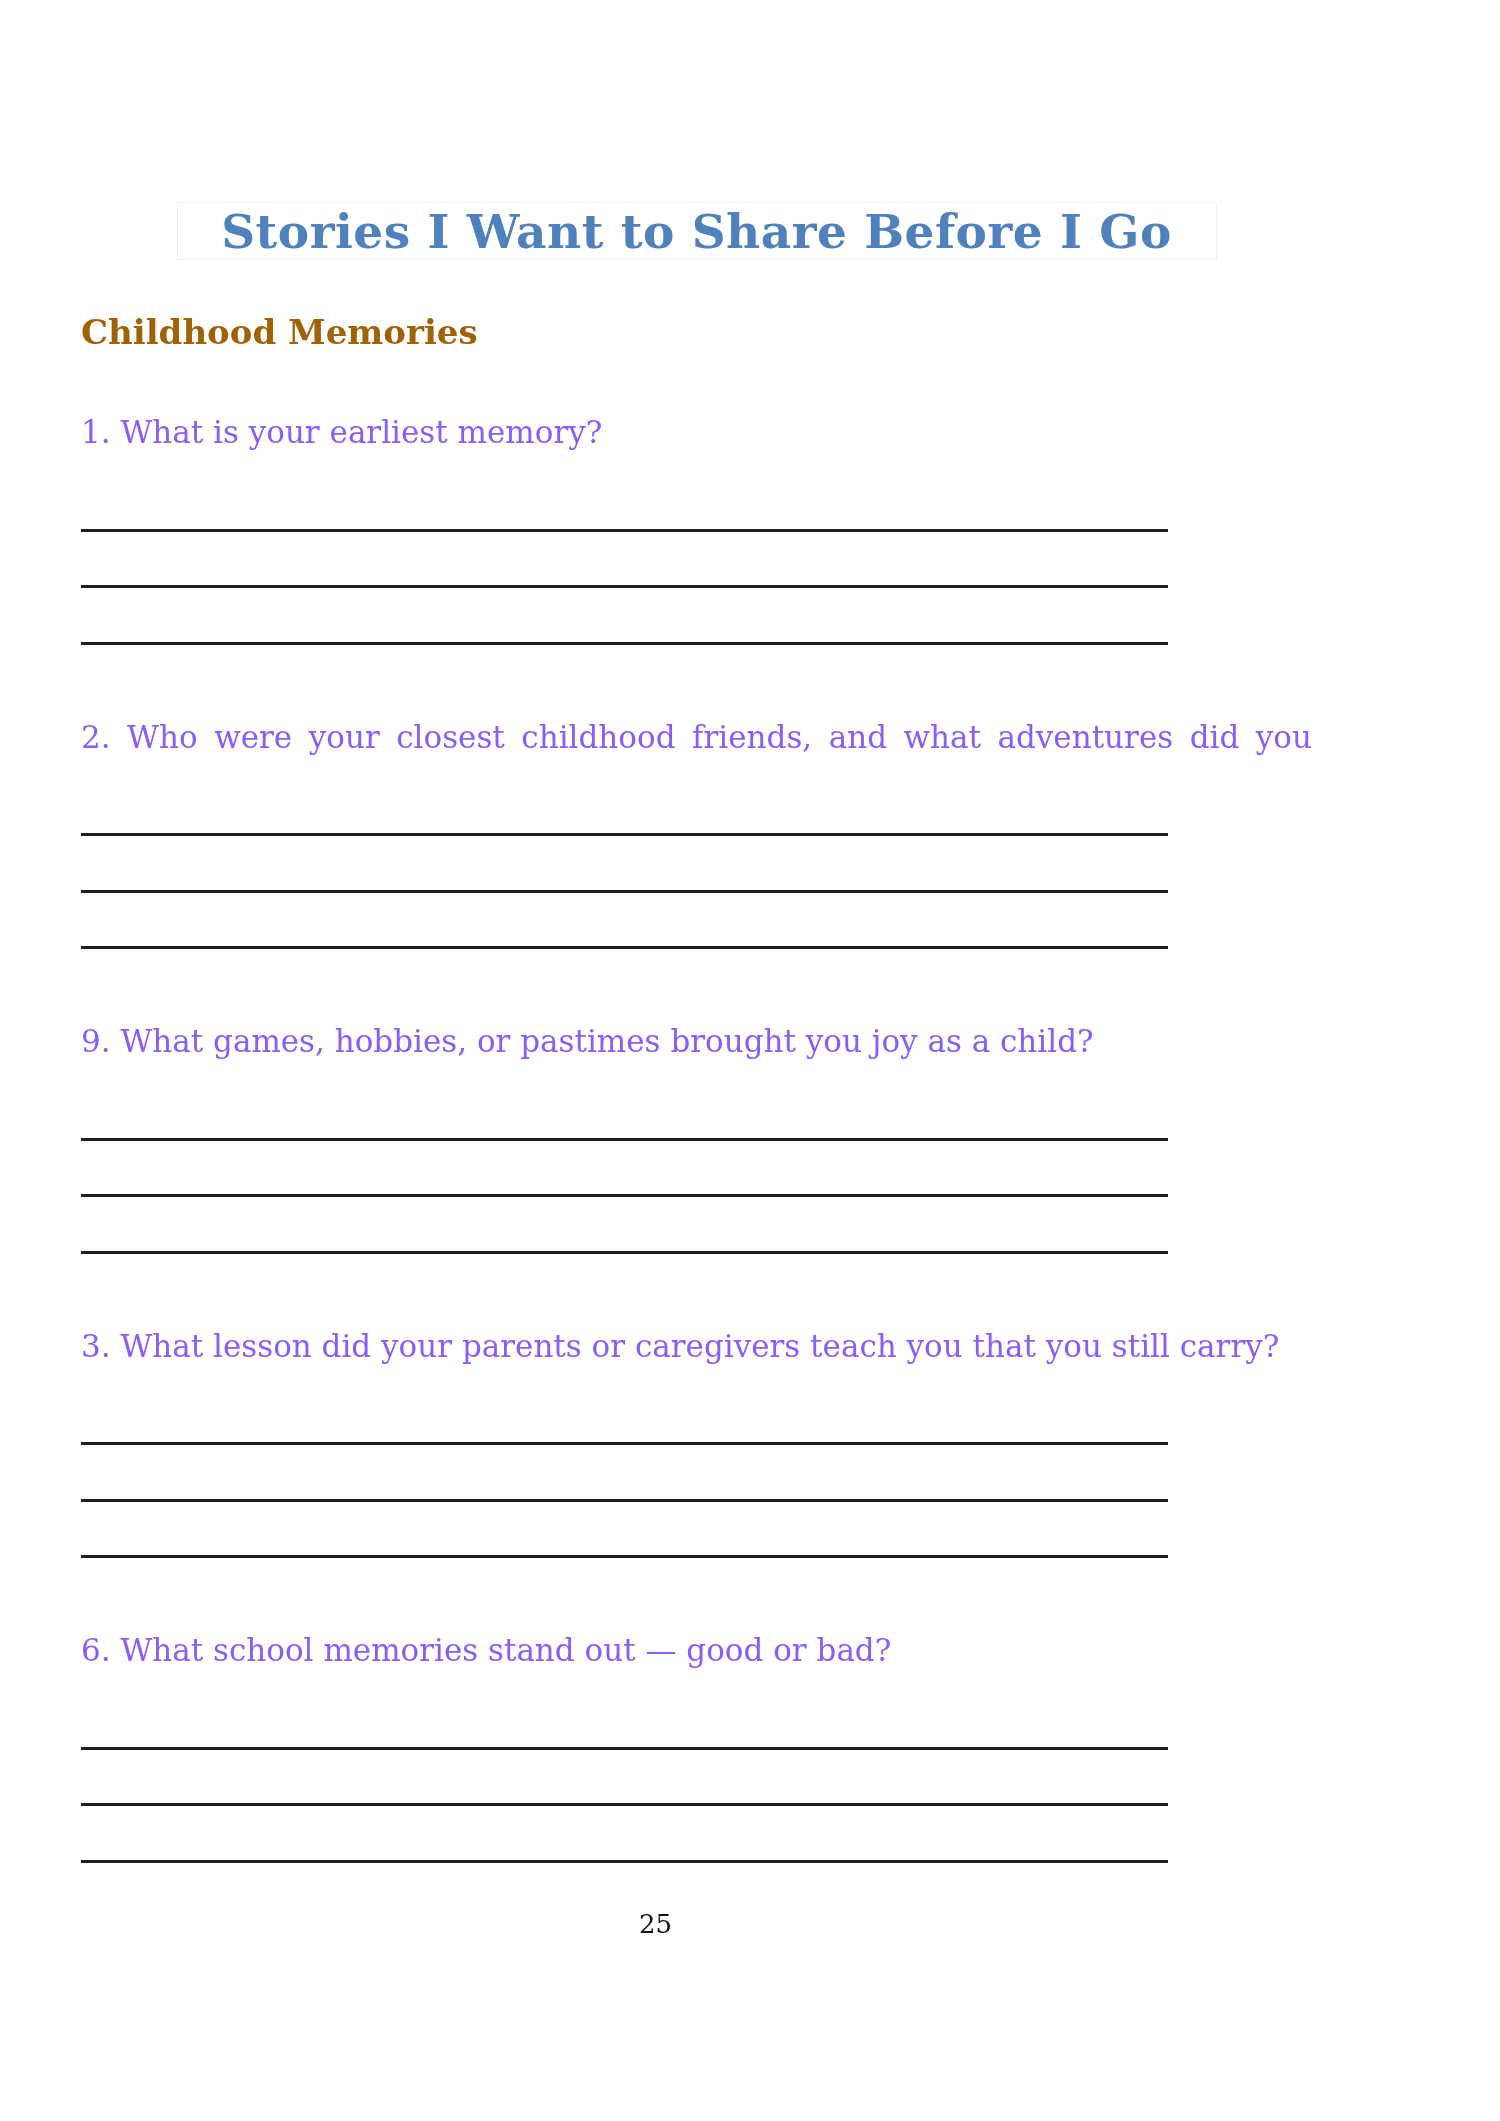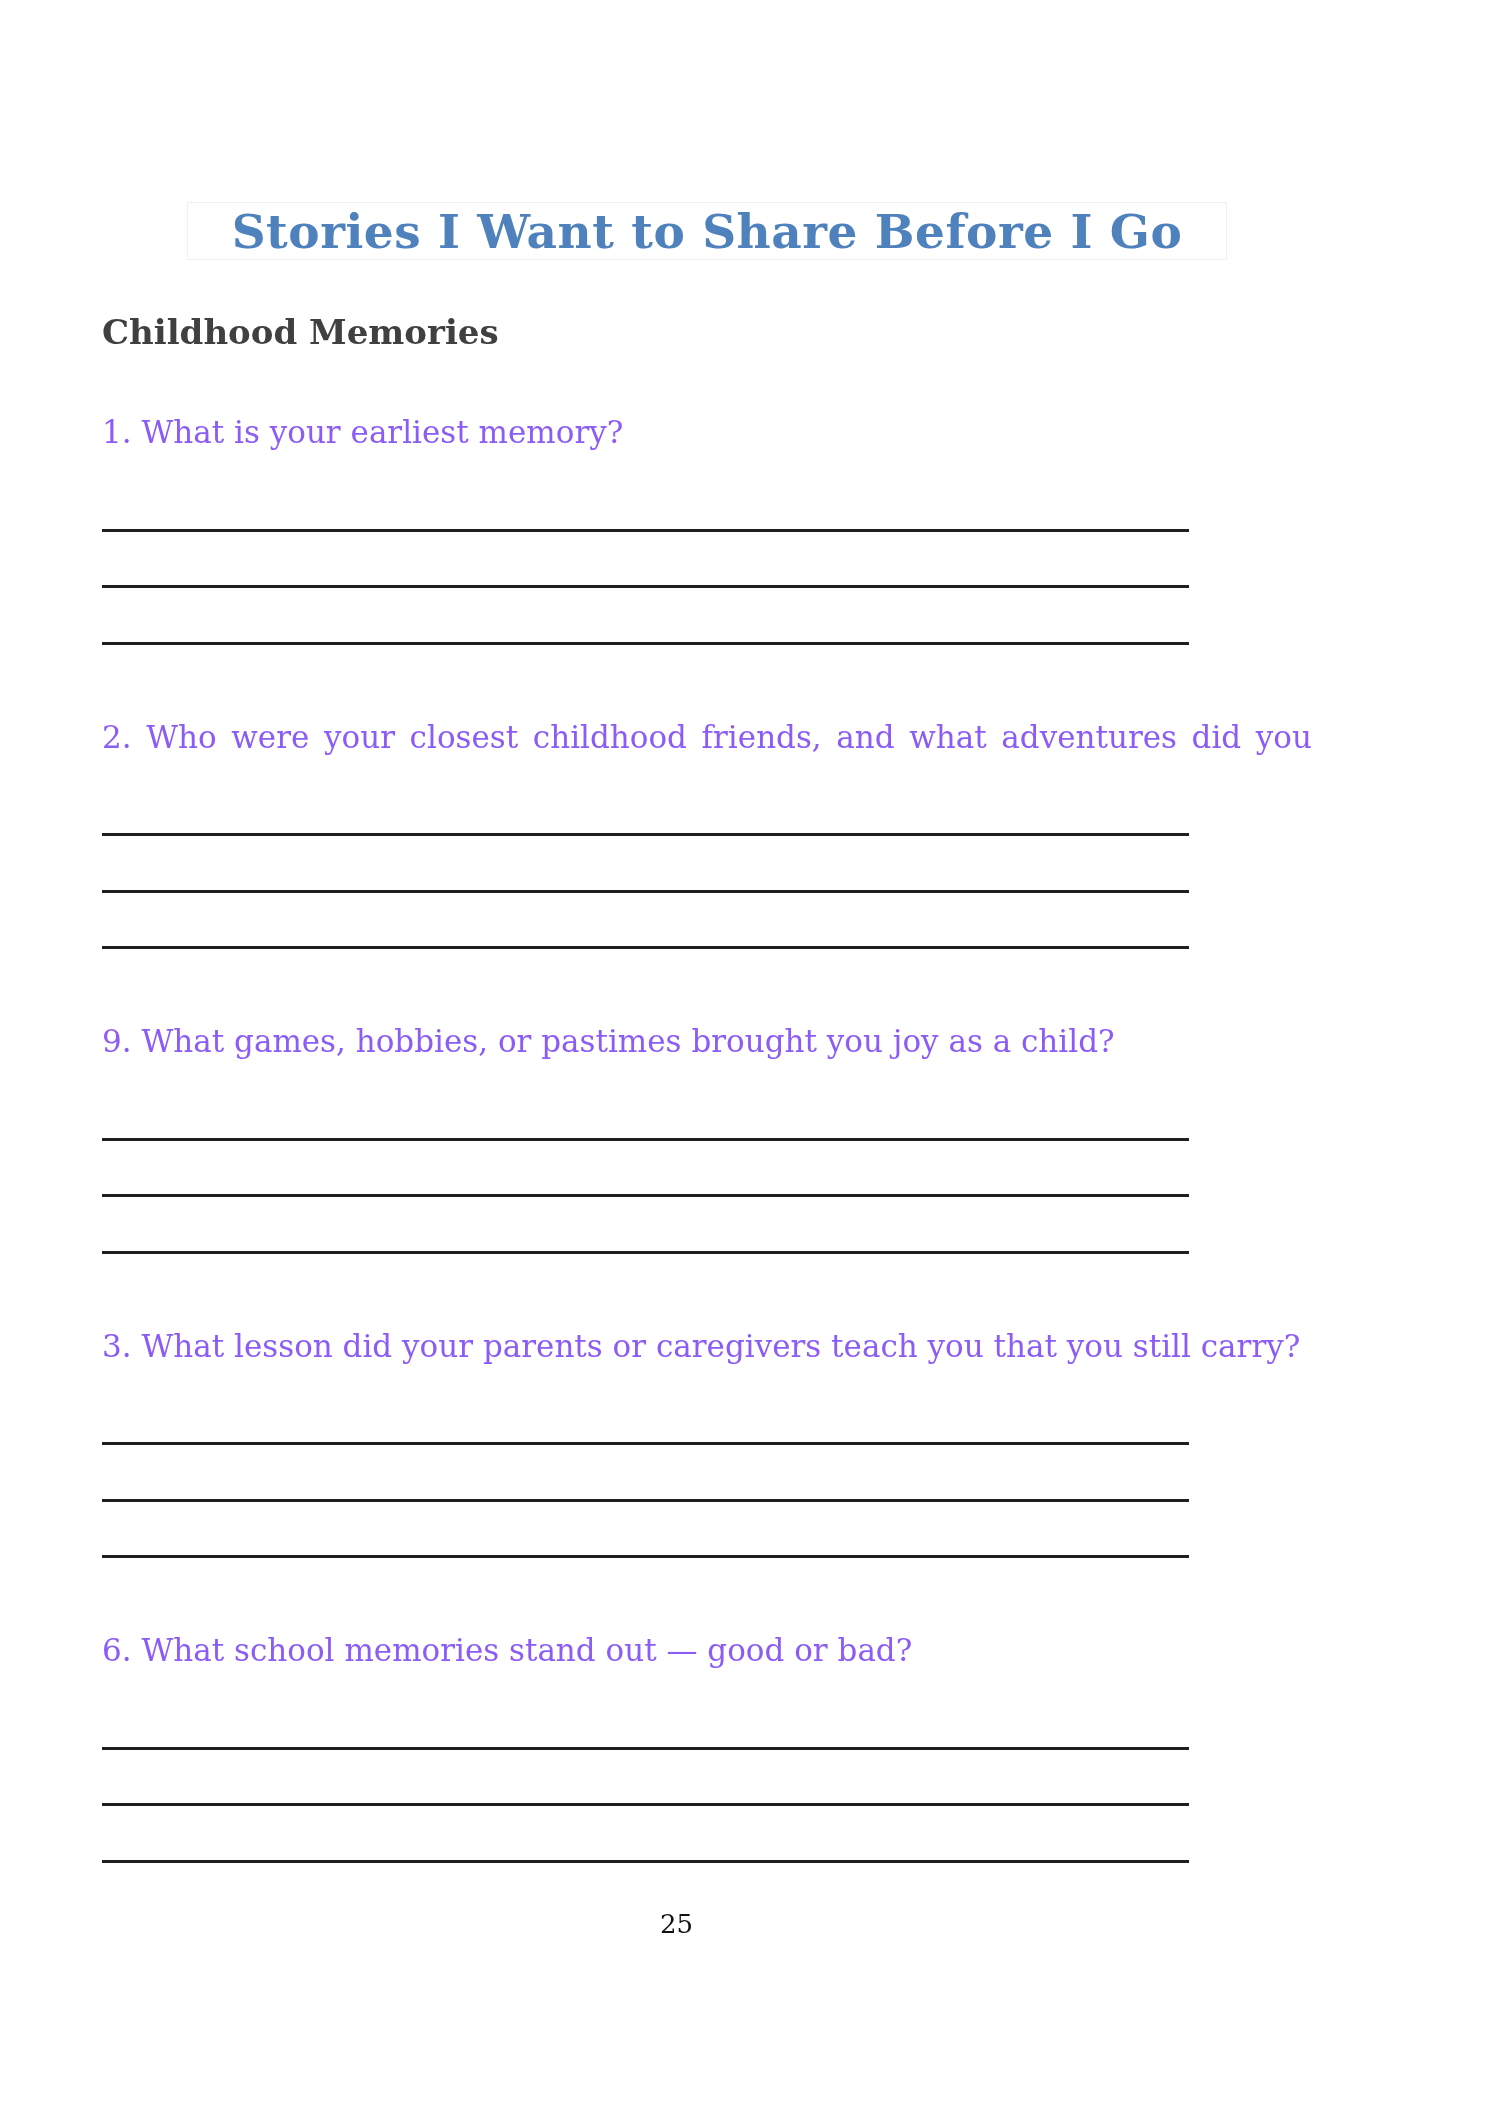--- a/index.html
+++ b/index.html
@@ -6,21 +6,21 @@
   html, body {
     margin: 0;
     padding: 0;
     background: #ffffff;
   }
   .page {
     position: relative;
     width: 1500px;
     height: 2121px;
     background: #ffffff;
-    padding: 202px 188px 0 102px;
+    padding: 202px 188px 0 81px;
     font-family: "DejaVu Serif", "Liberation Serif", serif;
     color: #1a1a1a;
     overflow: hidden;
   }
   .title-box {
     width: 1040px;
     height: 58px;
     margin: 0 auto;
     border: 1px solid #f0f0f0;
     display: flex;
@@ -34,21 +34,21 @@
     font-weight: 700;
     color: #4f81bd;
     white-space: nowrap;
     letter-spacing: 0.5px;
   }
   .section-heading {
     margin: 52px 0 0 0;
     font-size: 34px;
     line-height: 40px;
     font-weight: 700;
-    color: #404040;
+    color: #a16207;
   }
   .question {
     margin: 64px 0 0 0;
     font-size: 31px;
     line-height: 57px;
     color: #8b5cf6;
   }
   .question.first { margin-top: 52px; }
   .q-line {
     display: block;

